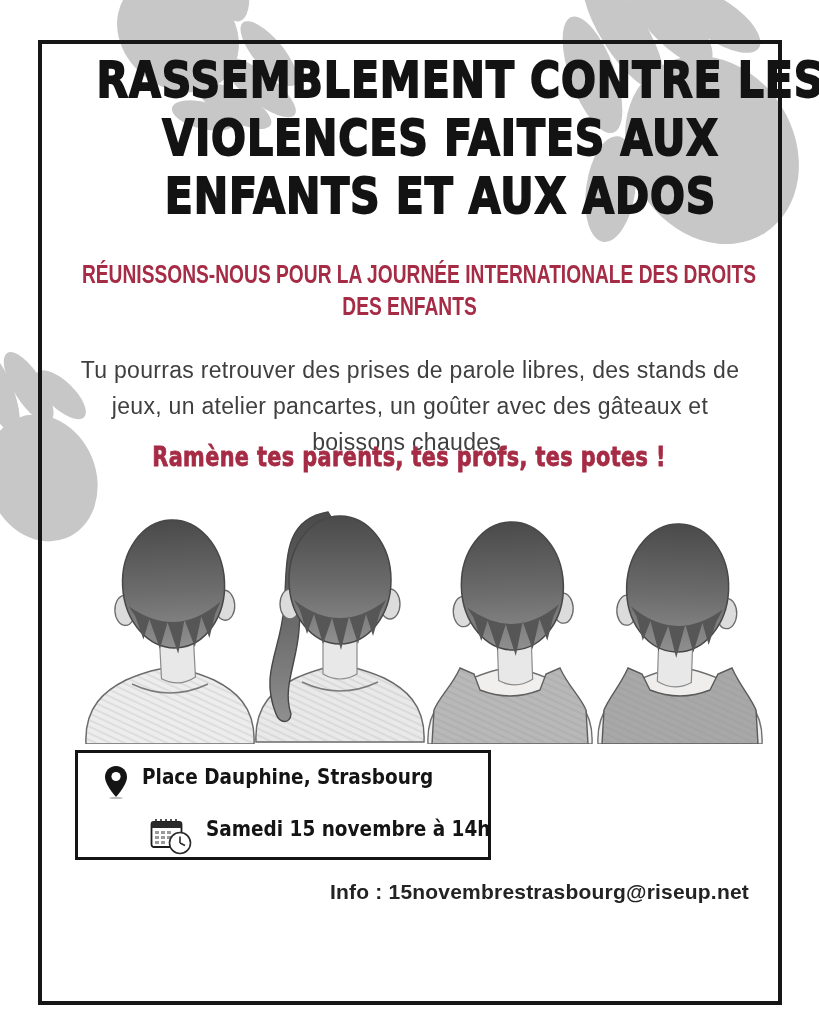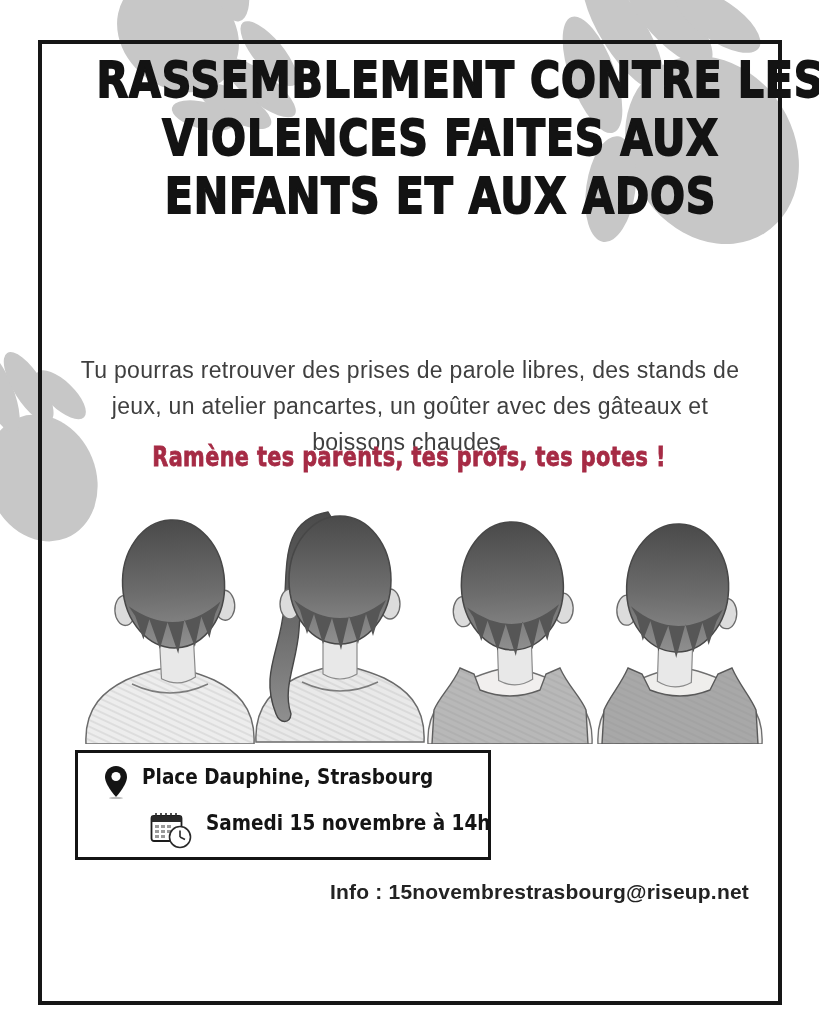--- a/index.html
+++ b/index.html
@@ -32,21 +32,21 @@
   .callout{position:absolute;left:0;top:442px;width:819px;text-align:center;z-index:4;color:#A62B45;}
   .callout span{display:inline-block;white-space:nowrap;font-weight:bold;font-size:26px;
     transform:scaleX(.8);transform-origin:center;-webkit-text-stroke:.8px #A62B45;letter-spacing:.5px;}
   
   .kids{position:absolute;left:85px;top:498px;width:680px;height:246px;z-index:2;}
   
   .eventbox{position:absolute;left:75px;top:750px;width:416px;height:110px;border:3px solid #141414;
     background:#fff;z-index:4;box-sizing:border-box;}
   .evrow{position:absolute;display:flex;align-items:flex-start;}
   .evrow.loc{left:26px;top:12px;}
-  .evrow.date{left:46px;top:58px;padding-left:26px;}
+  .evrow.date{left:46px;top:64px;padding-left:26px;}
   .evtext{white-space:nowrap;font-weight:bold;font-size:21px;color:#141414;
     transform:scaleX(.88);transform-origin:left center;margin-left:14px;}
   
   .infoline{position:absolute;left:330px;top:880px;width:440px;text-align:left;z-index:4;
     font-family:"Liberation Sans",sans-serif;font-weight:bold;font-size:21px;color:#232323;letter-spacing:.2px;}
   
   .logos{position:absolute;left:0;top:922px;width:819px;height:102px;z-index:5;}
 </style>
 </head>
 <body>
@@ -75,20 +75,24 @@
   <div class="frame-bottom"></div>
   <div class="frame-left"></div>
   <div class="frame-right"></div>
 
   <h1 class="title" style="margin:0;padding-left:31px;">
     <span class="line">RASSEMBLEMENT CONTRE LES</span>
     <span class="line">VIOLENCES FAITES AUX</span>
     <span class="line">ENFANTS ET AUX ADOS</span>
   </h1>
 
+  <div class="subtitle">
+    <span class="line">RÉUNISSONS-NOUS POUR LA JOURNÉE INTERNATIONALE DES DROITS</span>
+    <span class="line">DES ENFANTS</span>
+  </div>
 
   <p class="bodytext" style="margin:0;">Tu pourras retrouver des prises de parole libres, des stands de jeux, un atelier pancartes, un goûter avec des gâteaux et boissons chaudes.</p>
 
   <div class="callout">
     <span>Ramène tes parents, tes profs, tes potes !</span>
   </div>
 
   <svg class="kids" viewBox="0 0 680 246" preserveAspectRatio="none">
     <defs>
       <linearGradient id="hg" x1="0" y1="0" x2="0" y2="1">

